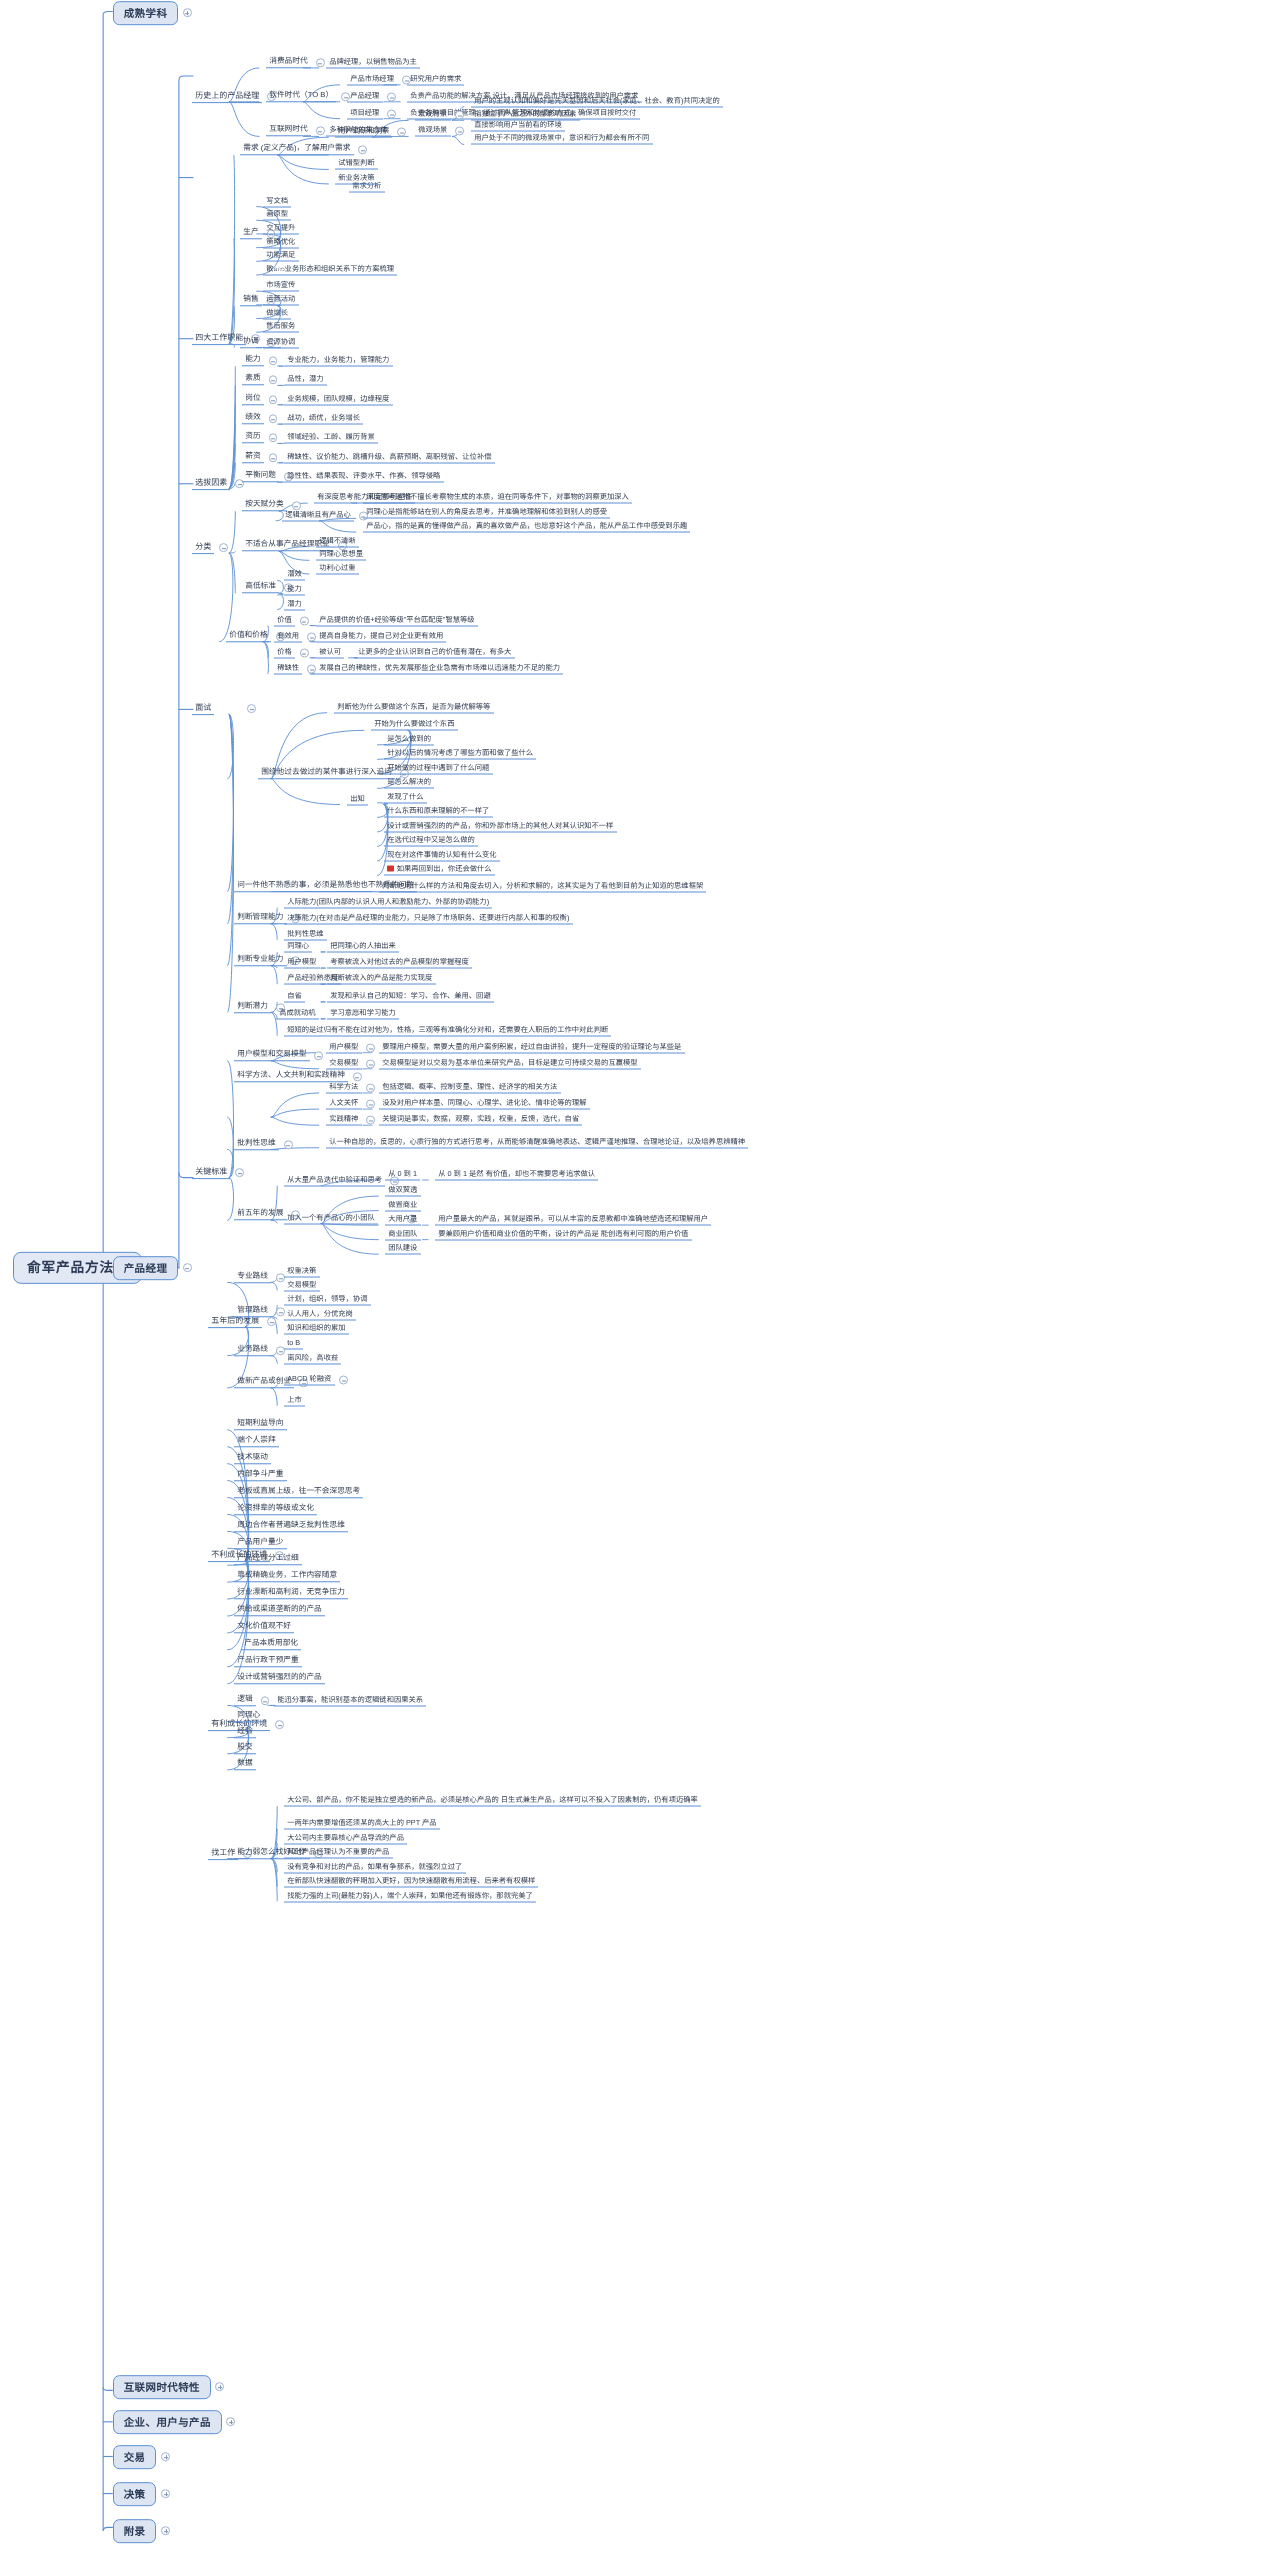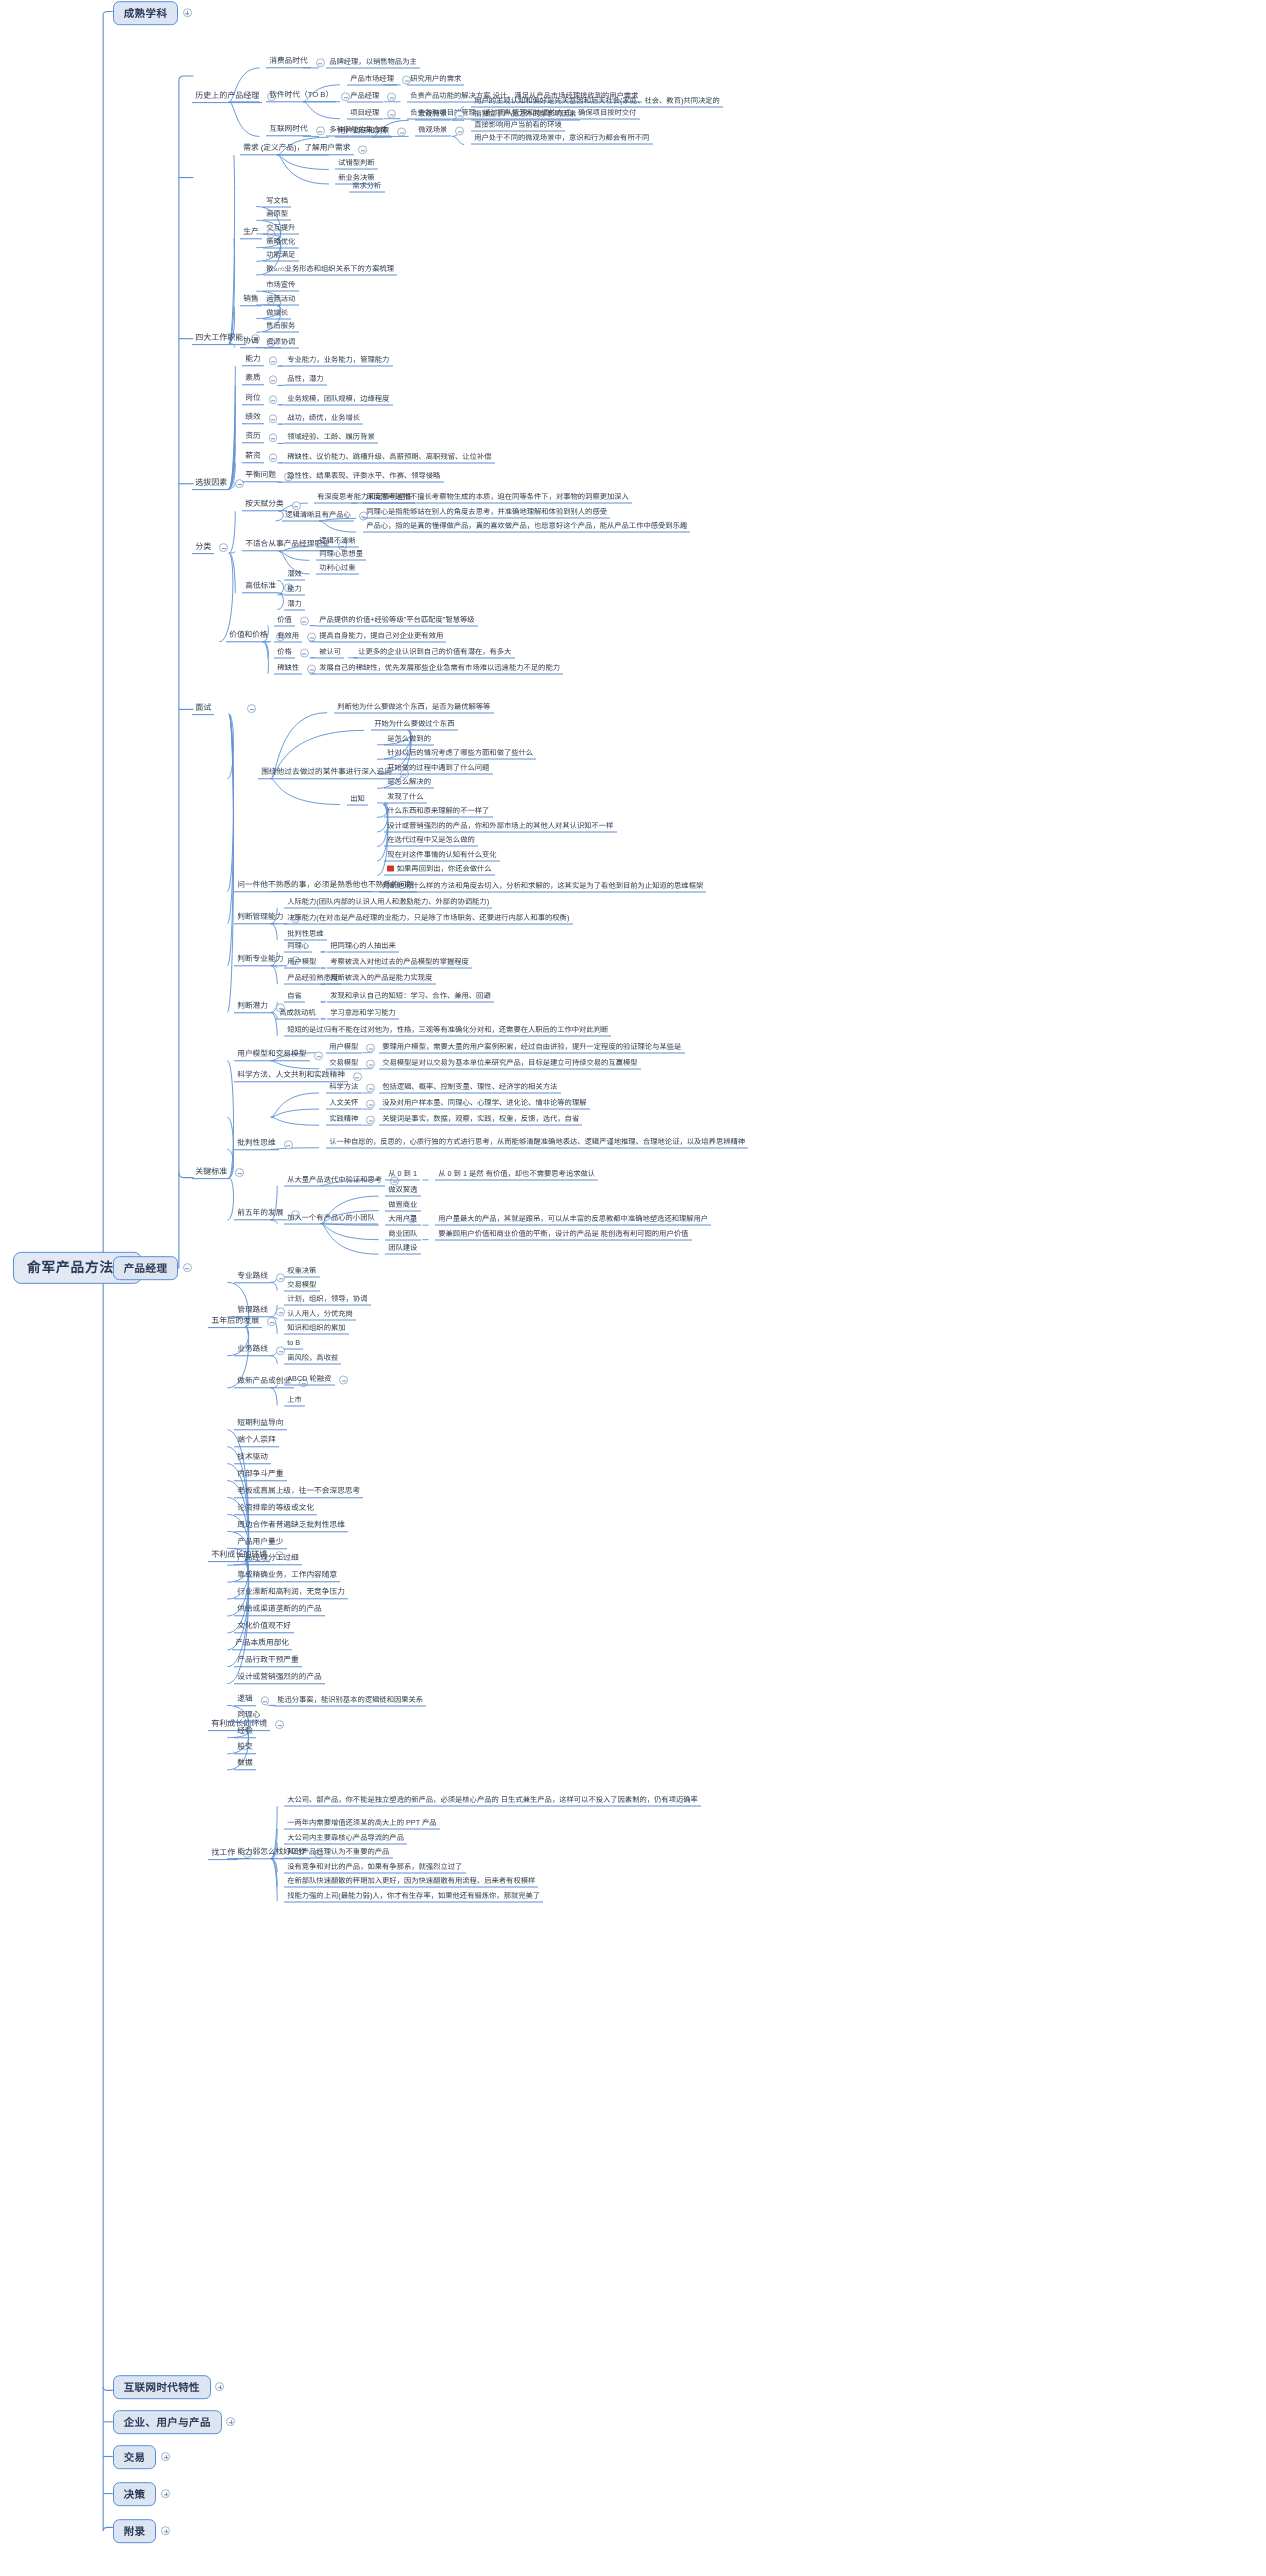--- a/index.html
+++ b/index.html
@@ -894,21 +894,21 @@
       </div>
       <div class="node plain lv3" style="left: 234px; top: 1594px;">
         <span class="label">行业漂断和高利润，无竞争压力</span>
       </div>
       <div class="node plain lv3" style="left: 234px; top: 1611px;">
         <span class="label">供给或渠道垄断的的产品</span>
       </div>
       <div class="node plain lv3" style="left: 234px; top: 1628px;">
         <span class="label">文化价值观不好</span>
       </div>
-      <div class="node plain lv3" style="left: 232px; top: 1645px;">
+      <div class="node plain lv3" style="left: 241px; top: 1645px;">
         <span class="label">产品本质用部化</span>
       </div>
       <div class="node plain lv3" style="left: 234px; top: 1662px;">
         <span class="label">产品行政干预严重</span>
       </div>
       <div class="node plain lv3" style="left: 234px; top: 1679px;">
         <span class="label">设计或营销强烈的的产品</span>
       </div>
       <div class="node plain lv2" style="left: 208px; top: 1725px;">
         <span class="label">有利成长的环境</span>
@@ -953,17 +953,17 @@
       <div class="node plain leaf" style="left: 284px; top: 1853px;">
         <span class="label">其他产品经理认为不重要的产品</span>
       </div>
       <div class="node plain leaf" style="left: 284px; top: 1868px;">
         <span class="label">没有竞争和对比的产品，如果有争那系，就强烈立过了</span>
       </div>
       <div class="node plain leaf" style="left: 284px; top: 1882px;">
         <span class="label">在新部队快速翻散的秤期加入更好，因为快速翻散有用流程、后来者有权模样</span>
       </div>
       <div class="node plain leaf" style="left: 284px; top: 1897px;">
-        <span class="label">找能力强的上司(最能力弱)人，你才有生存率，如果他还有锻炼你，那就完美了</span>
+        <span class="label">找能力强的上司(最能力弱)人，端个人崇拜，如果他还有锻炼你，那就完美了</span>
       </div>
     </div>
 </div>
 
 
 </body></html>

